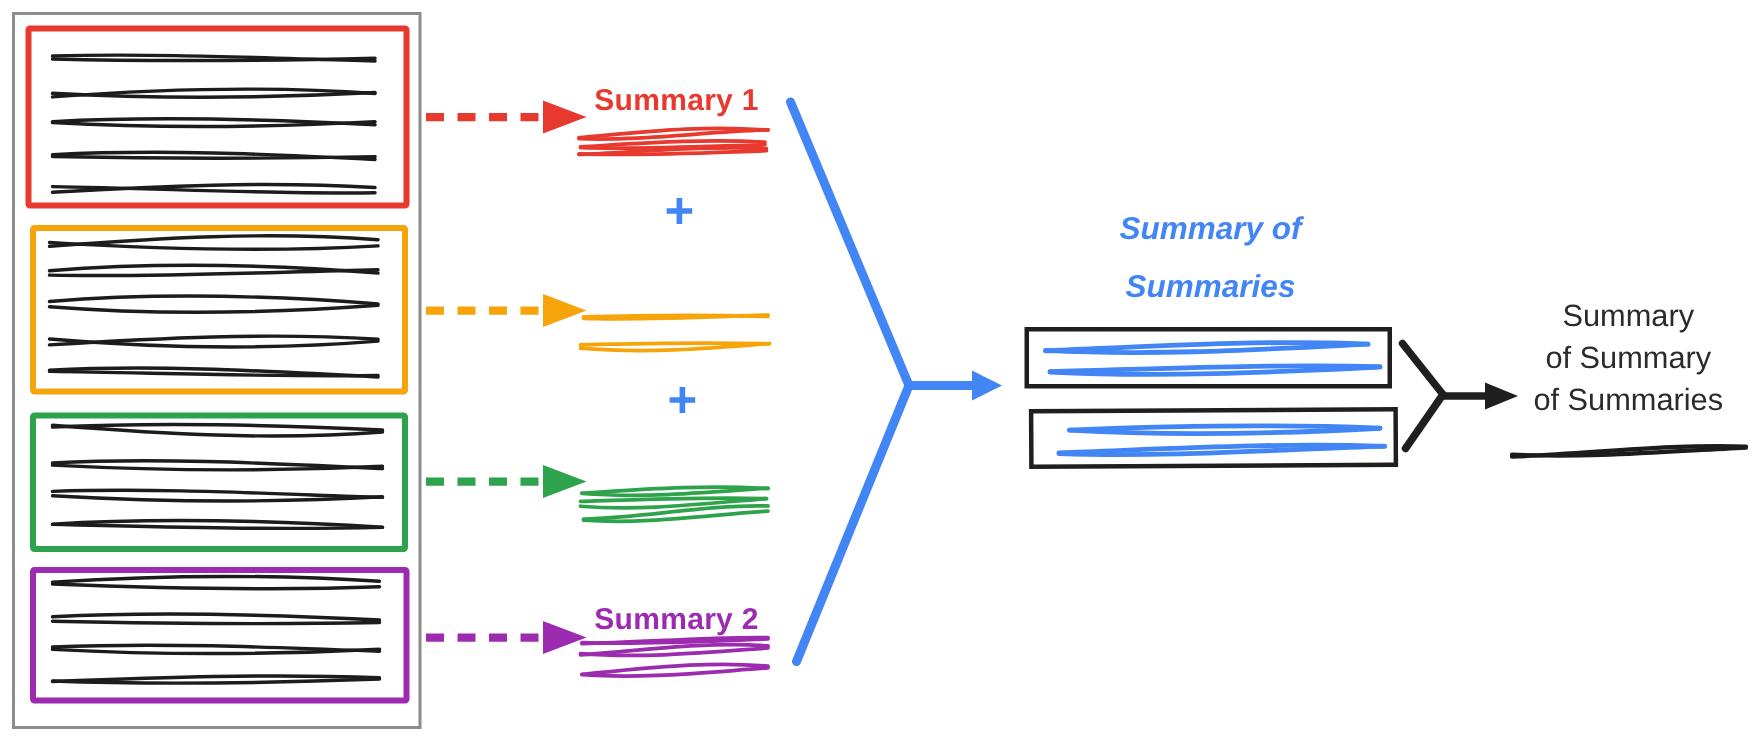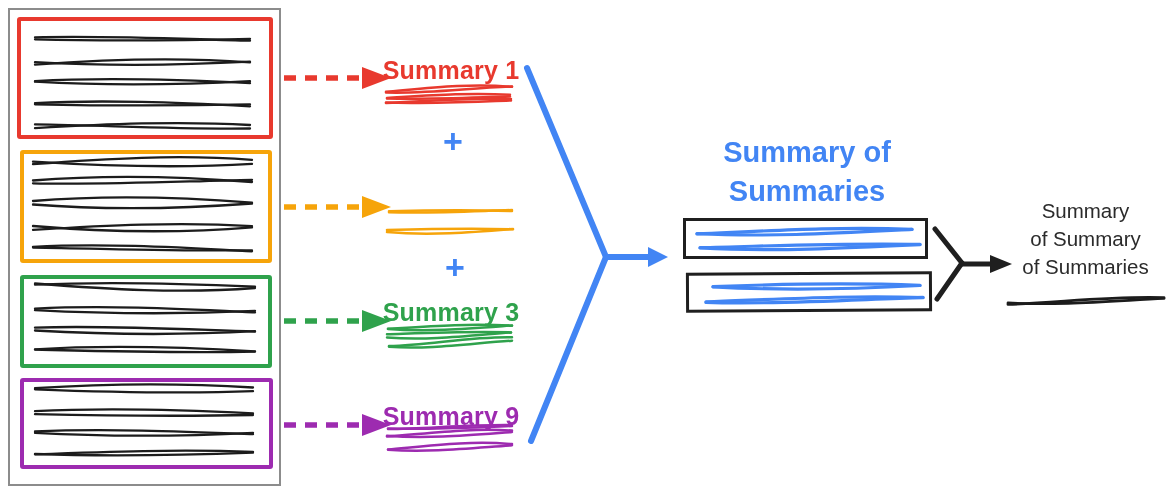--- a/index.html
+++ b/index.html
@@ -7,32 +7,32 @@
         font-family:"Liberation Sans",sans-serif;overflow:hidden;}
   
   .doc{position:absolute;left:8px;top:8px;width:273px;height:478px;
        border:2px solid var(--gray);box-sizing:border-box;background:#fff;}
   .chunk{position:absolute;border-style:solid;border-width:4px;border-radius:3px;box-sizing:border-box;}
   .chunk.c-red{left:7px;top:7px;width:256px;height:122px;border-color:var(--red);}
   .chunk.c-orange{left:10px;top:140px;width:252px;height:113px;border-color:var(--orange);}
   .chunk.c-green{left:10px;top:265px;width:252px;height:93px;border-color:var(--green);}
   .chunk.c-purple{left:10px;top:368px;width:253px;height:91px;border-color:var(--purple);}
   
-  .slabel{position:absolute;width:200px;text-align:center;font-size:25px;font-weight:700;letter-spacing:.2px;}
+  .slabel{position:absolute;width:200px;text-align:center;font-size:20px;font-weight:700;letter-spacing:.2px;}
   .slabel.c-red{color:var(--red);left:351px;top:56px;}
   .slabel.c-orange{color:var(--orange);left:353px;top:183px;}
   .slabel.c-green{color:var(--green);left:351px;top:298px;}
   .slabel.c-purple{color:var(--purple);left:351px;top:402px;}
   .plus{position:absolute;width:30px;text-align:center;color:var(--blue);
         font-size:34px;font-weight:800;line-height:34px;}
   .plus.p1{left:438px;top:124px;}
   .plus.p2{left:440px;top:250px;}
   
   .sos-title{position:absolute;left:672px;top:133px;width:270px;text-align:center;
-             color:var(--blue);font-size:29px;line-height:39px;font-weight:700;white-space:pre-line;}
+             color:var(--blue);font-size:21px;line-height:39px;font-weight:700;white-space:pre-line;font-style:italic;}
   .sosbox{position:absolute;border:3px solid var(--ink);box-sizing:border-box;background:#fff;}
   .sosbox.b1{left:683px;top:218px;width:245px;height:41px;}
   .sosbox.b2{left:686px;top:272px;width:246px;height:40px;transform:rotate(-.3deg);}
   
   .final-label{position:absolute;left:998px;top:197px;width:175px;text-align:center;
                color:var(--dark);font-size:20.5px;line-height:28px;white-space:pre-line;}
   
   svg.layer{position:absolute;left:0;top:0;pointer-events:none;}
 </style>
 </head>
@@ -43,22 +43,21 @@
   <div class="doc">
     <div class="chunk c-red"></div>
     <div class="chunk c-orange"></div>
     <div class="chunk c-green"></div>
     <div class="chunk c-purple"></div>
   </div>
 
   <div class="slabel c-red">Summary 1</div>
   <div class="plus p1">+</div>
   <div class="plus p2">+</div>
-  <div class="slabel c-green">Summary 3</div>
-  <div class="slabel c-purple">Summary 9</div>
+  <div class="slabel c-purple">Summary 2</div>
 
   <div class="sos-title">Summary of
 Summaries</div>
   <div class="sosbox b1"></div>
   <div class="sosbox b2"></div>
 
   <div class="final-label">Summary
 of Summary
 of Summaries</div>
 

